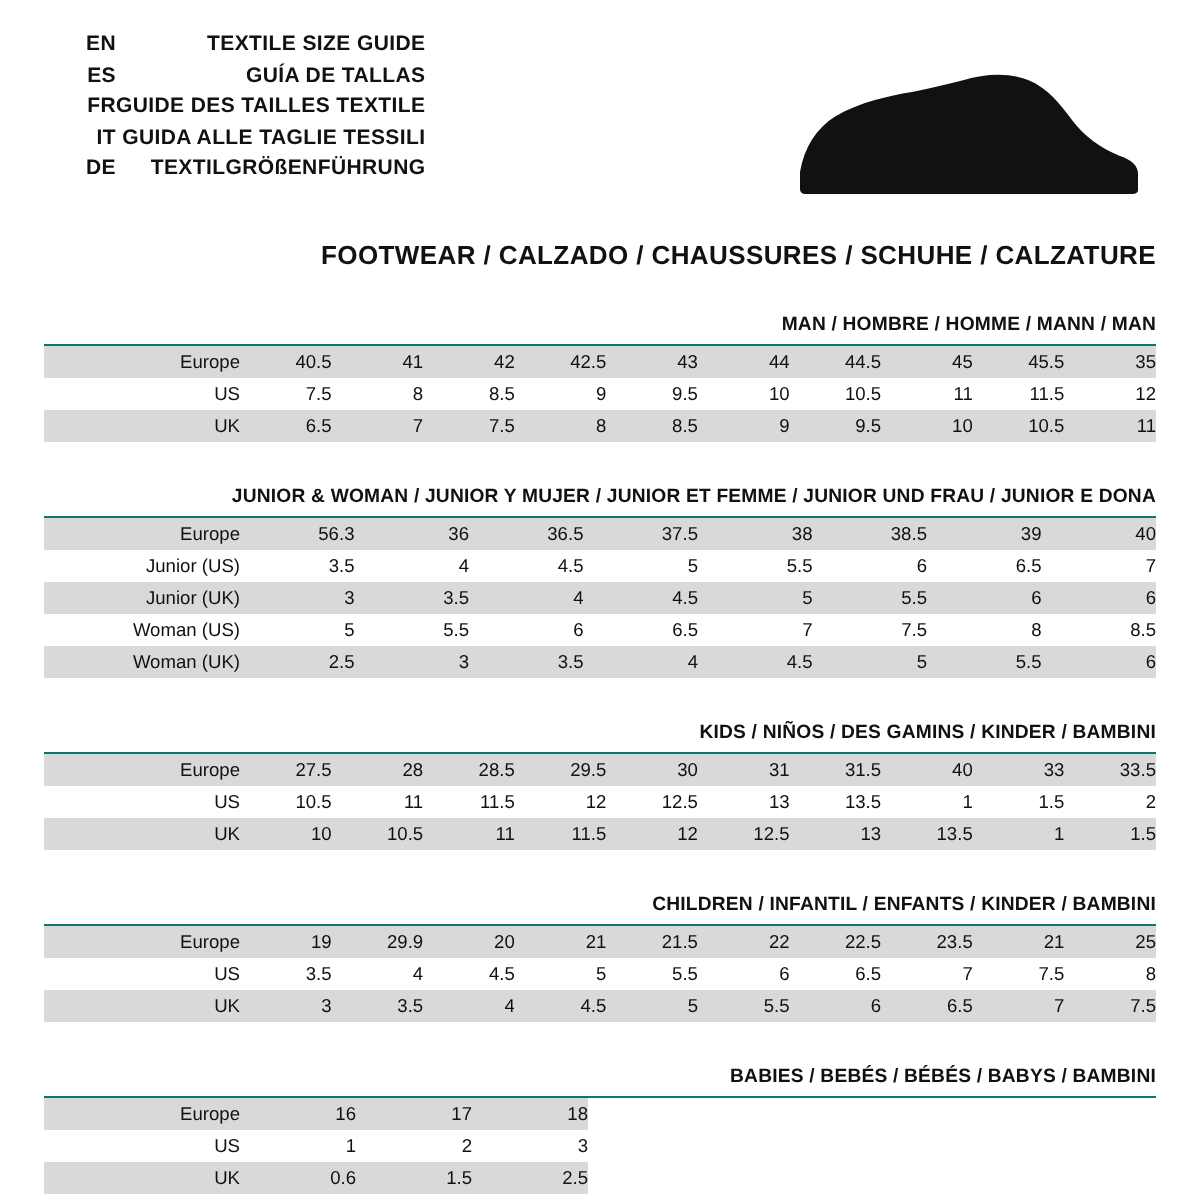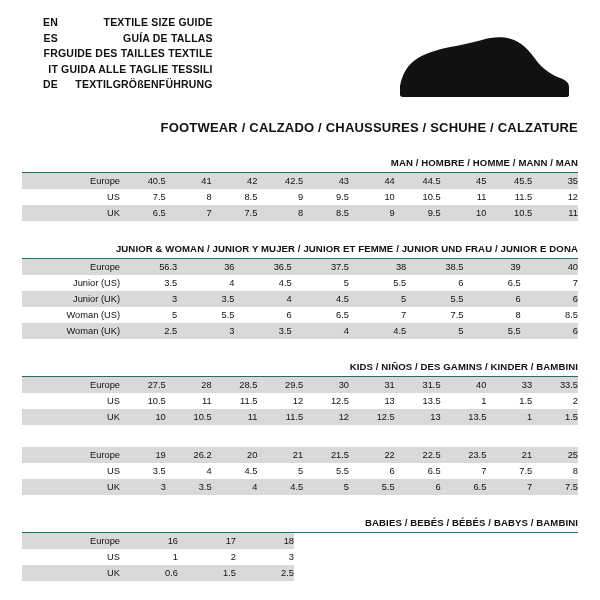--- a/index.html
+++ b/index.html
@@ -296,26 +296,27 @@
           <td>13</td>
           <td>13.5</td>
           <td>1</td>
           <td>1.5</td>
         </tr>
       </tbody>
     </table>
   </div>
 
   <div class="group">
+    <div class="group-title">CHILDREN / INFANTIL / ENFANTS / KINDER / BAMBINI</div>
     <table class="sizes">
       <tbody>
         <tr class="shaded">
           <td class="rowlabel">Europe</td>
           <td>19</td>
-          <td>26.2</td>
+          <td>29.9</td>
           <td>20</td>
           <td>21</td>
           <td>21.5</td>
           <td>22</td>
           <td>22.5</td>
           <td>23.5</td>
           <td>21</td>
           <td>25</td>
         </tr>
         <tr>

